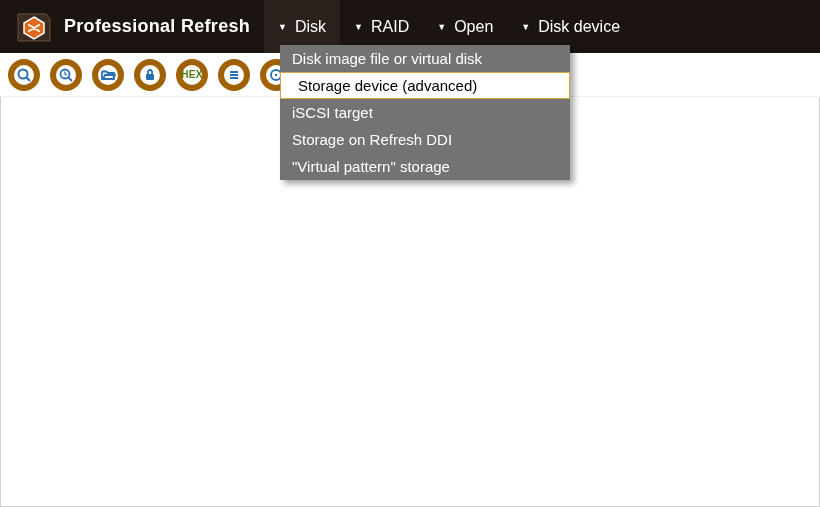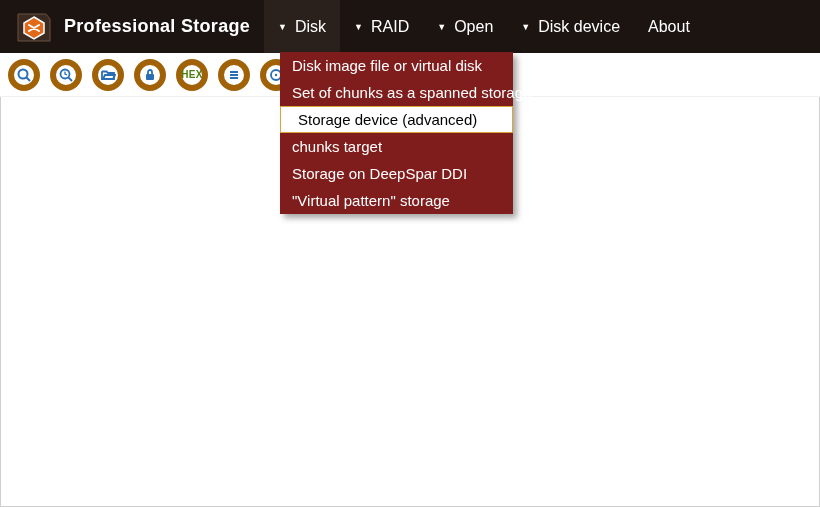--- a/index.html
+++ b/index.html
@@ -82,23 +82,23 @@
   }
   .tool-btn svg { display: block; }
   .hex-text {
     font-size: 10px;
     font-weight: 700;
     letter-spacing: 0.3px;
   }
   .dropdown {
     position: absolute;
     left: 280px;
-    top: 52px;
-    width: 233px;
-    background: #7f1d1d;
+    top: 45px;
+    width: 290px;
+    background: #737373;
     color: #ffffff;
     box-shadow: 4px 4px 6px rgba(0,0,0,0.35);
     z-index: 10;
   }
   .dropdown-item {
     padding: 5px 12px;
     font-size: 15px;
     cursor: pointer;
     white-space: nowrap;
   }
@@ -125,41 +125,38 @@
 
 <div class="menubar">
   <div class="app-brand">
     <div class="app-logo">
       <svg width="40" height="40" viewBox="0 0 40 40">
         <path d="M4 7 L32 7 L36 12 L36 34 L4 34 Z" fill="#3a2a22" stroke="#6a5040" stroke-width="1"></path>
         <polygon points="20,10 30,16 30,26 20,32 10,26 10,16" fill="#e06a1a" stroke="#ffffff" stroke-width="1.5"></polygon>
         <path d="M15 18 L25 24 M25 18 L15 24" stroke="#ffffff" stroke-width="2" stroke-linecap="round"></path>
       </svg>
     </div>
-    <div class="app-title">Professional Storage</div>
+    <div class="app-title">Professional Refresh</div>
   </div>
   <div class="menu-items">
     <div class="menu-item open-active">
       <span class="menu-arrow">▼</span>
       <span>Disk</span>
     </div>
     <div class="menu-item">
       <span class="menu-arrow">▼</span>
       <span>RAID</span>
     </div>
     <div class="menu-item">
       <span class="menu-arrow">▼</span>
       <span>Open</span>
     </div>
     <div class="menu-item">
       <span class="menu-arrow">▼</span>
       <span>Disk device</span>
-    </div>
-    <div class="menu-item">
-      <span>About</span>
     </div>
   </div>
 </div>
 
 <div class="toolbar">
   <div class="tool-btn">
     <svg width="16" height="16" viewBox="0 0 16 16" fill="none" stroke="#2a6fb5" stroke-width="2">
       <circle cx="7" cy="7" r="4.5"></circle>
       <line x1="10.5" y1="10.5" x2="14" y2="14"></line>
     </svg>
@@ -196,20 +193,19 @@
   <div class="tool-btn">
     <svg width="16" height="16" viewBox="0 0 16 16" stroke="#2a6fb5" stroke-width="1.8" fill="none">
       <circle cx="8" cy="8" r="5"></circle>
       <circle cx="8" cy="8" r="1.2" fill="#2a6fb5" stroke="none"></circle>
     </svg>
   </div>
 </div>
 
 <div class="dropdown" id="open-dropdown">
     <div class="dropdown-item">Disk image file or virtual disk</div>
-    <div class="dropdown-item">Set of chunks as a spanned storage</div>
     <div class="dropdown-item highlight">Storage device (advanced)</div>
-    <div class="dropdown-item">chunks target</div>
-    <div class="dropdown-item">Storage on DeepSpar DDI</div>
+    <div class="dropdown-item">iSCSI target</div>
+    <div class="dropdown-item">Storage on Refresh DDI</div>
     <div class="dropdown-item">"Virtual pattern" storage</div>
   </div>
 
 <div class="content-area"></div>
 
 </body></html>

